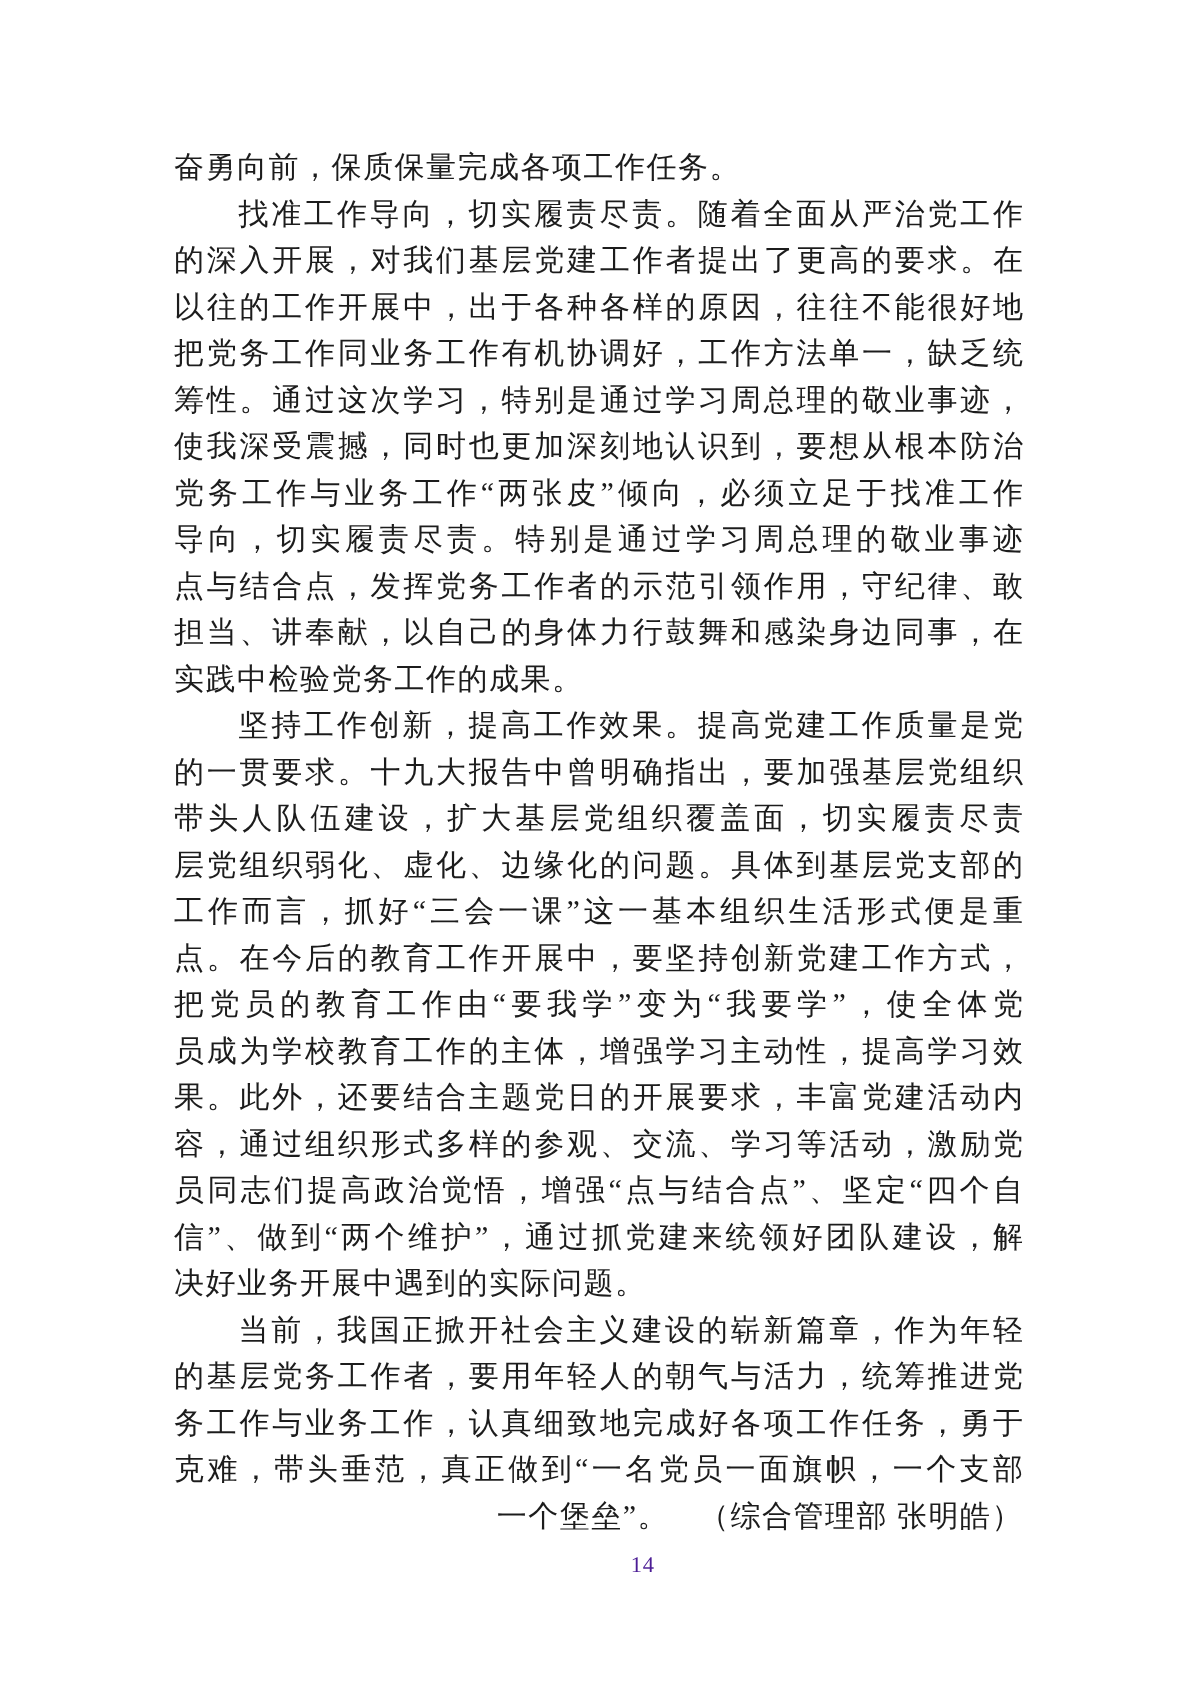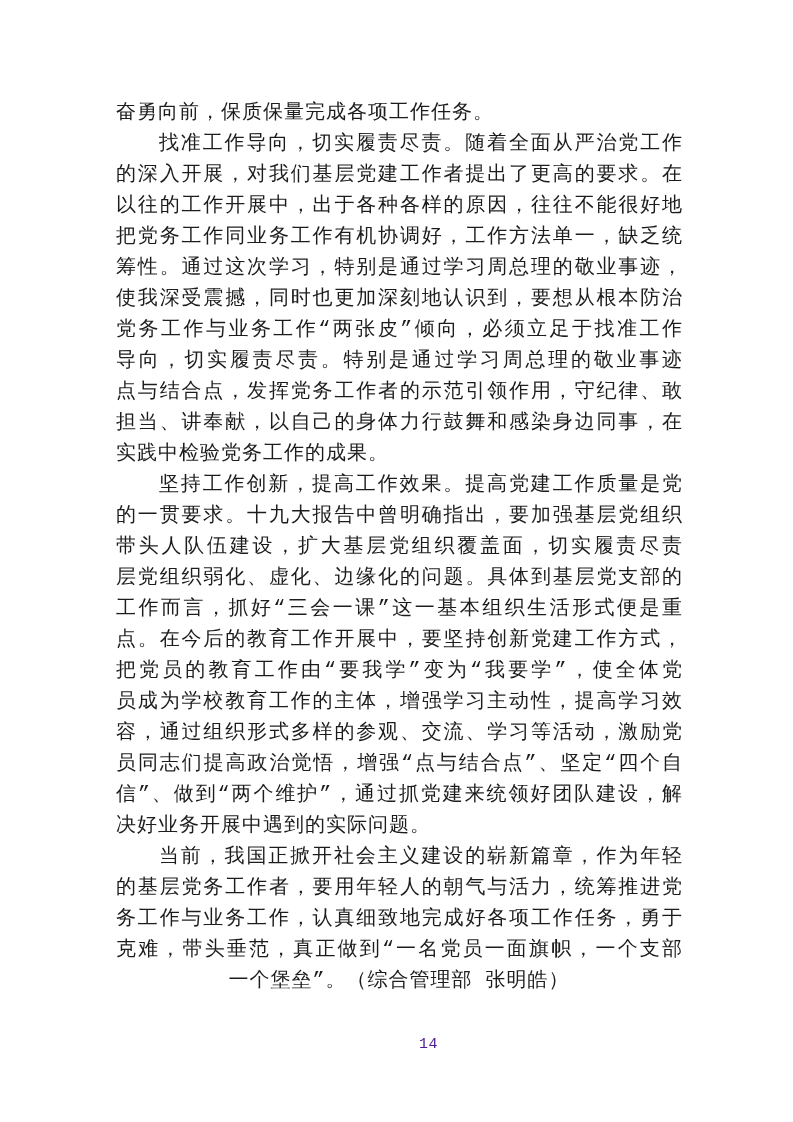--- a/index.html
+++ b/index.html
@@ -6,21 +6,21 @@
     margin: 0;
     padding: 0;
     background: #ffffff;
   }
   .page {
     position: relative;
     width: 793px;
     height: 1122px;
     background: #ffffff;
     overflow: hidden;
-    font-family: Liberation Mono, monospace;
+    font-family: Liberation Serif, serif;
     color: #1c1c1c;
   }
   .doc-body {
     position: absolute;
     left: 116px;
     top: 97px;
     width: 566px;
   }
   .line {
     height: 31px;
@@ -33,26 +33,27 @@
   .line.fill {
     text-align: justify;
     text-align-last: justify;
     letter-spacing: 0;
   }
   .line.indent {
     padding-left: 43px;
   }
   .line.split {
     display: flex;
-    justify-content: center;
+    justify-content: flex-end;
     text-align: left;
     text-align-last: auto;
   }
   .line.split .sig {
     letter-spacing: 1px;
+    margin-left: 20px;
   }
   .page-number {
     position: absolute;
     left: 0;
     top: 1036px;
     width: 100%;
     text-align: center;
     font-size: 15px;
     letter-spacing: 0.5px;
     color: #4c1d95;
@@ -77,20 +78,21 @@
       <div class="line fill">担当、讲奉献，以自己的身体力行鼓舞和感染身边同事，在</div>
       <div class="line">实践中检验党务工作的成果。</div>
       <div class="line indent fill">坚持工作创新，提高工作效果。提高党建工作质量是党</div>
       <div class="line fill">的一贯要求。十九大报告中曾明确指出，要加强基层党组织</div>
       <div class="line fill">带头人队伍建设，扩大基层党组织覆盖面，切实履责尽责</div>
       <div class="line fill">层党组织弱化、虚化、边缘化的问题。具体到基层党支部的</div>
       <div class="line fill">工作而言，抓好“三会一课”这一基本组织生活形式便是重</div>
       <div class="line fill">点。在今后的教育工作开展中，要坚持创新党建工作方式，</div>
       <div class="line fill">把党员的教育工作由“要我学”变为“我要学”，使全体党</div>
       <div class="line fill">员成为学校教育工作的主体，增强学习主动性，提高学习效</div>
+      <div class="line fill">果。此外，还要结合主题党日的开展要求，丰富党建活动内</div>
       <div class="line fill">容，通过组织形式多样的参观、交流、学习等活动，激励党</div>
       <div class="line fill">员同志们提高政治觉悟，增强“点与结合点”、坚定“四个自</div>
       <div class="line fill">信”、做到“两个维护”，通过抓党建来统领好团队建设，解</div>
       <div class="line">决好业务开展中遇到的实际问题。</div>
       <div class="line indent fill">当前，我国正掀开社会主义建设的崭新篇章，作为年轻</div>
       <div class="line fill">的基层党务工作者，要用年轻人的朝气与活力，统筹推进党</div>
       <div class="line fill">务工作与业务工作，认真细致地完成好各项工作任务，勇于</div>
       <div class="line fill">克难，带头垂范，真正做到“一名党员一面旗帜，一个支部</div>
       <div class="line split">
         <span>一个堡垒”。</span>

